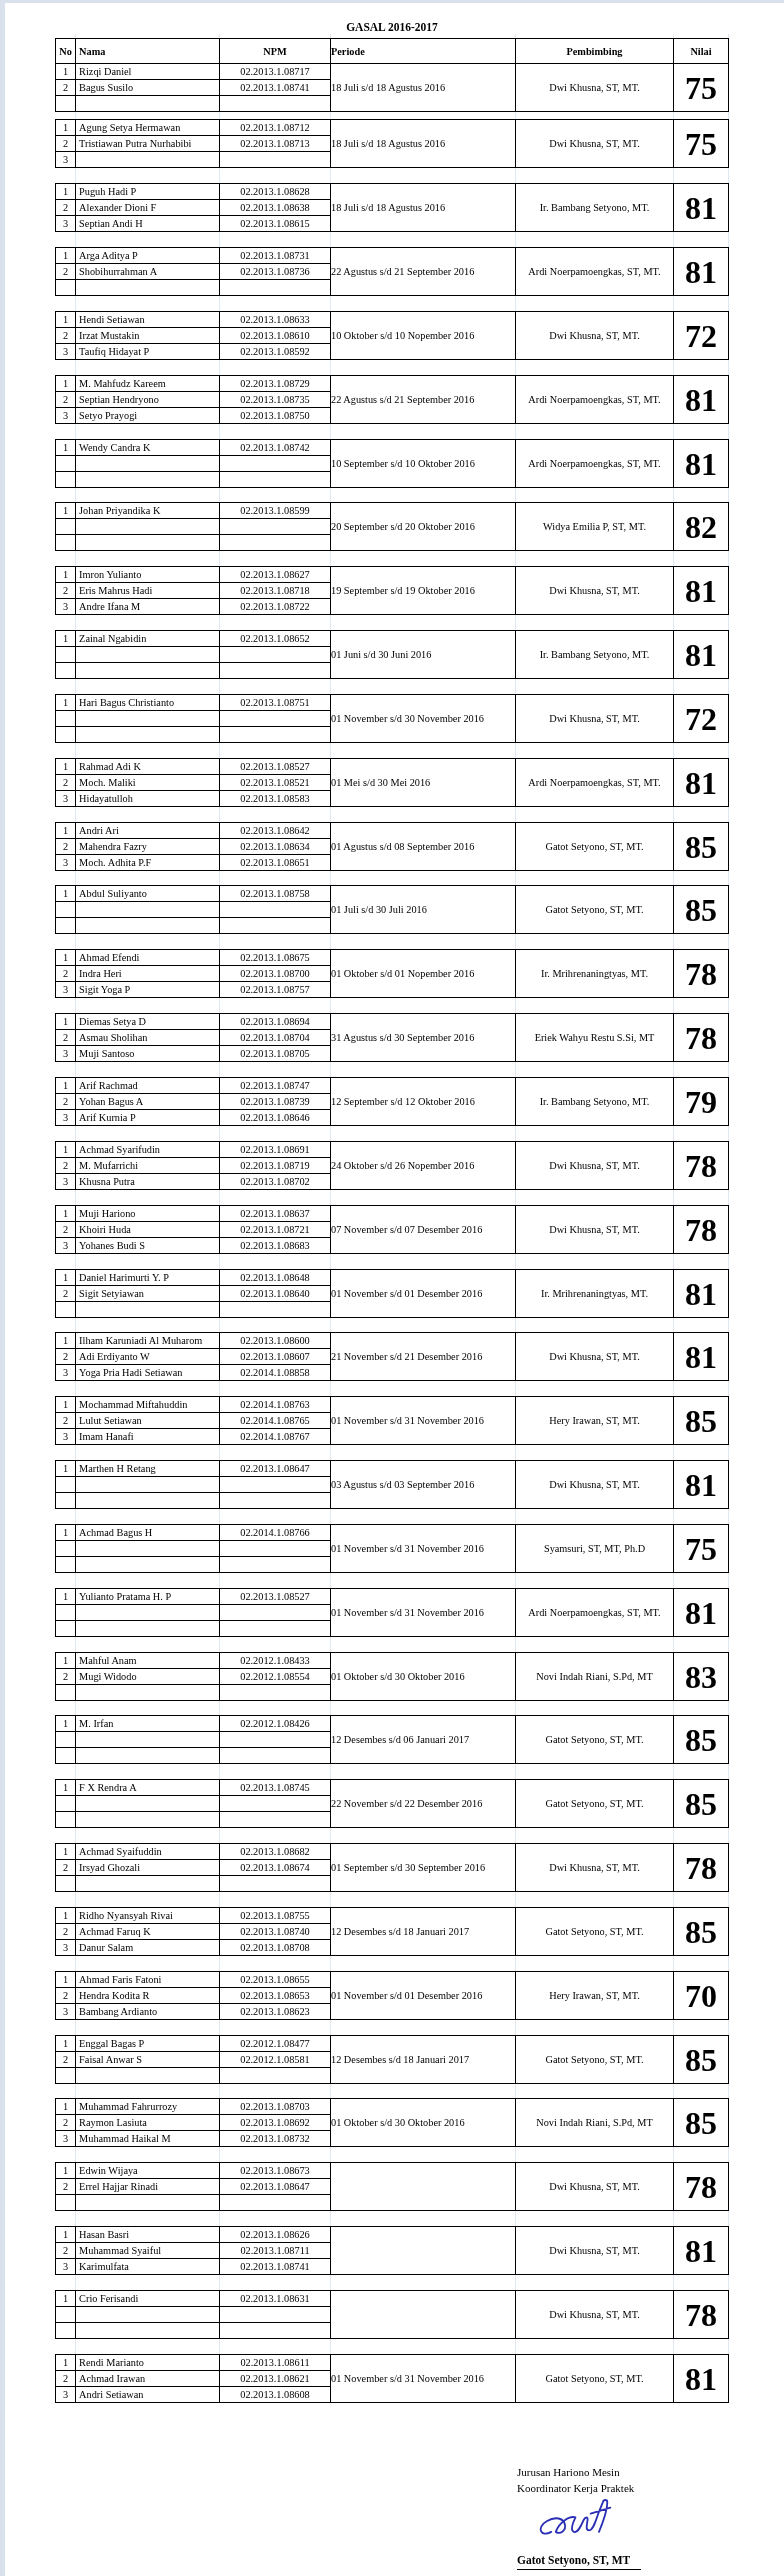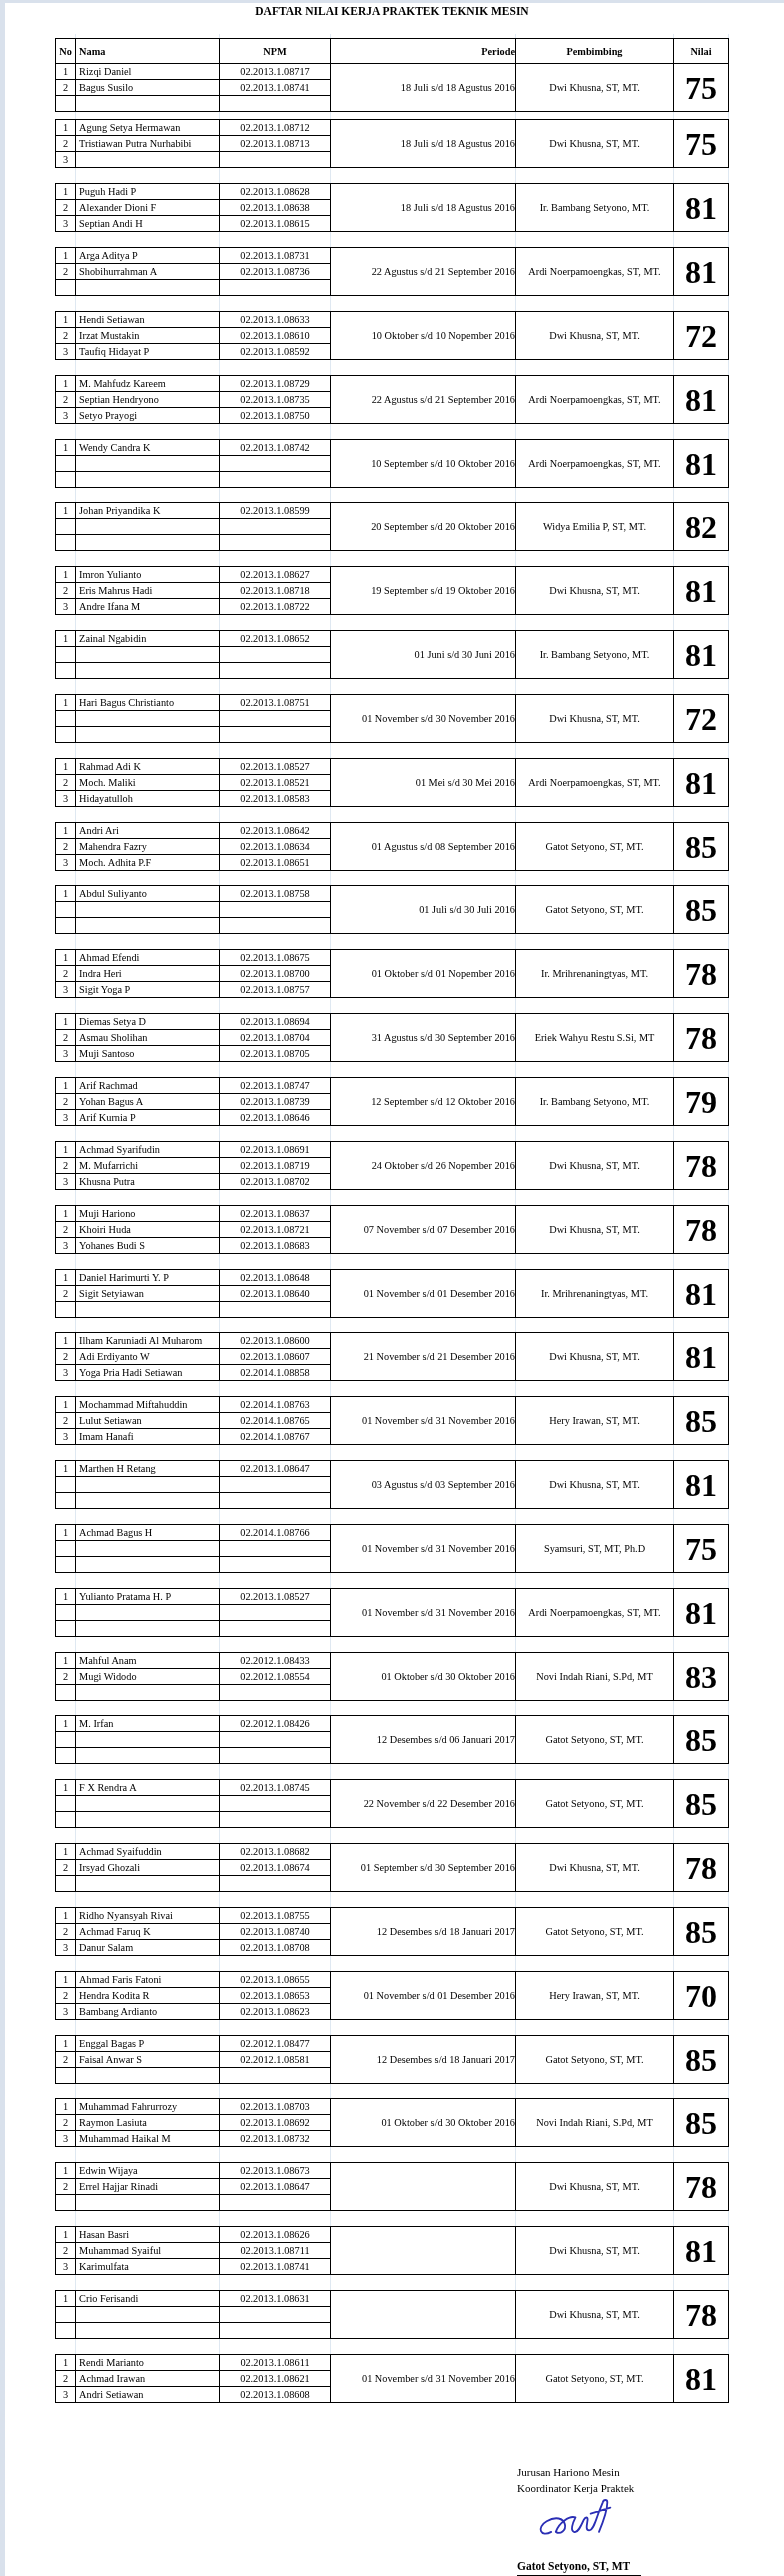--- a/index.html
+++ b/index.html
@@ -15,45 +15,45 @@
   table.grp{position:absolute;left:55px;width:673px;border-collapse:collapse;table-layout:fixed;
             background:#fff;z-index:1;border:1.1px solid #000;}
   table.grp th,table.grp td{border:0.8px solid #000;padding:0;overflow:hidden;white-space:nowrap;}
   table.grp thead tr{height:25px;}
   table.grp tbody tr{height:16px;}
   th{font-size:10.3px;font-weight:bold;text-align:center;}
   td{font-size:10.3px;}
   .c-no{width:20px;text-align:center;}
   .c-nama{width:144px;text-align:left;padding-left:3.1px !important;}
   .c-npm{width:111px;text-align:center;}
-  .c-per{width:185px;text-align:right;}
+  .c-per{width:185px;text-align:left;}
   .c-pem{width:158px;text-align:center;}
   .c-nil{width:55px;text-align:center;}
   td.nilai{font-size:32px;font-weight:bold;line-height:1;vertical-align:middle;}
   .sig{position:absolute;left:517px;top:2464px;z-index:2;font-size:11px;line-height:16px;}
   .sig .scribble{margin:0.8px 0 0 13.8px;}
   .sig .name{display:inline-block;font-weight:bold;font-size:11.5px;border-bottom:1.5px solid #000;
-             padding:0 10.7px 0.8px 0;margin-top:10px;}
+             padding:0 10.7px 0.8px 0;margin-top:4px;}
   .sig .nip{margin-top:1.5px;}
 </style>
 </head>
 <body>
 
 <div class="page">
   <div class="edge-top"></div>
   <div class="edge-left"></div>
 
   <div class="gv gv1"></div>
   <div class="gv gv2"></div>
   <div class="gv gv3"></div>
   <div class="gv gv4"></div>
   <div class="gv gv5"></div>
   <div class="gv gv6"></div>
 
-  <div class="title t1">DAFTAR NILAI KERJA PRAKTEK TEKNIK MESIN</div>
+  <div class="title t2">GASAL 2016-2017</div>
 
   <div id="groups">
     <table class="grp" style="top: 38px;">
       <colgroup>
         <col style="width:20px">
           <col style="width:144px">
           <col style="width:111px">
         <col style="width:185px">
           <col style="width:158px">
           <col style="width:55px">

